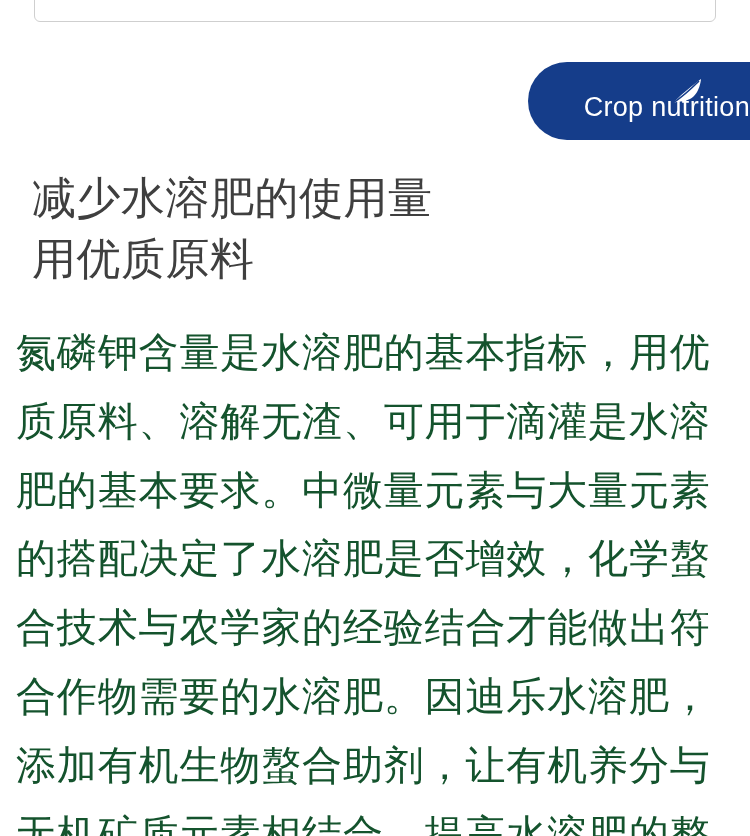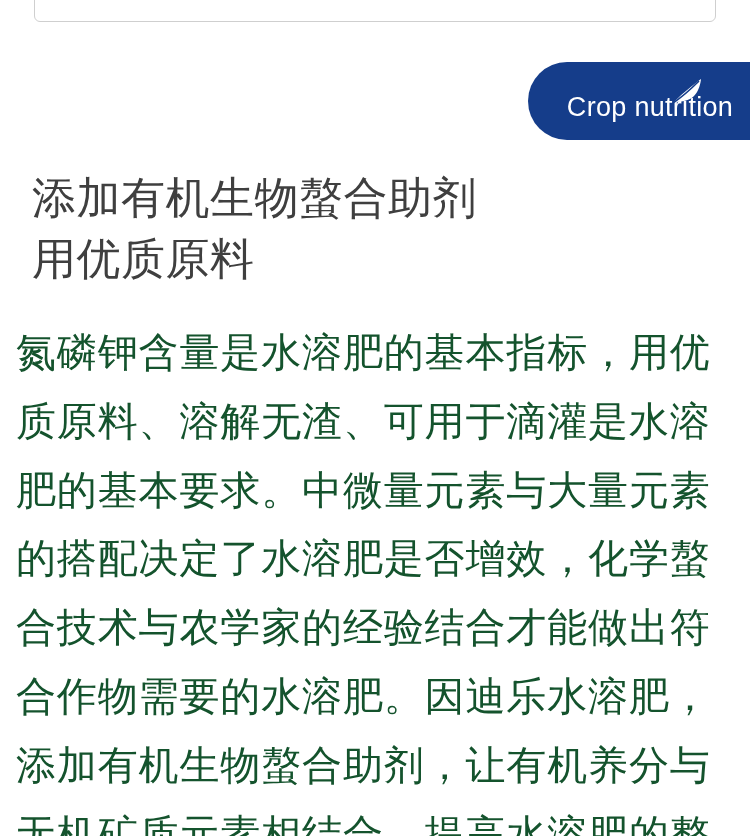--- a/index.html
+++ b/index.html
@@ -39,21 +39,21 @@
     position: absolute;
     right: 0;
     top: 62px;
     width: 222px;
     height: 78px;
     background: #153d8a;
     border-top-left-radius: 40px;
     border-bottom-left-radius: 40px;
     display: flex;
     align-items: center;
-    justify-content: center;
+    justify-content: flex-end;
     box-sizing: border-box;
     padding-left: 22px;
   }
   .brand-text {
     color: #ffffff;
     font-size: 27px;
     letter-spacing: 0.3px;
     font-family: "Liberation Sans", sans-serif;
     white-space: nowrap;
     position: relative;
@@ -110,19 +110,19 @@
     <span class="brand-text">Crop nutrition</span>
     <span class="brand-leaf">
       <svg viewBox="0 0 34 30" width="34" height="30" aria-hidden="true">
         <path d="M3 27 C10 20, 14 16, 31 3 C31 3, 30 18, 20 23 C13 26.5, 8 25, 3 27 Z" fill="#ffffff"></path>
         <path d="M3 27 C12 21, 20 14, 29 5" stroke="#153d8a" stroke-width="1.6" fill="none"></path>
       </svg>
     </span>
   </div>
 
   <div class="headline">
-    <span class="headline-line">添加有机生物螯合助剂</span>
+    <span class="headline-line">减少水溶肥的使用量</span>
     <span class="headline-line">用优质原料</span>
   </div>
 
   <div class="body-copy">氮磷钾含量是水溶肥的基本指标，用优质原料、溶解无渣、可用于滴灌是水溶肥的基本要求。中微量元素与大量元素的搭配决定了水溶肥是否增效，化学螯合技术与农学家的经验结合才能做出符合作物需要的水溶肥。因迪乐水溶肥，添加有机生物螯合助剂，让有机养分与无机矿质元素相结合，提高水溶肥的整体吸收利用率，减少水溶肥的使用量，同时利于缓解土壤的盐渍化。</div>
 
 </div>
 
 </body></html>

